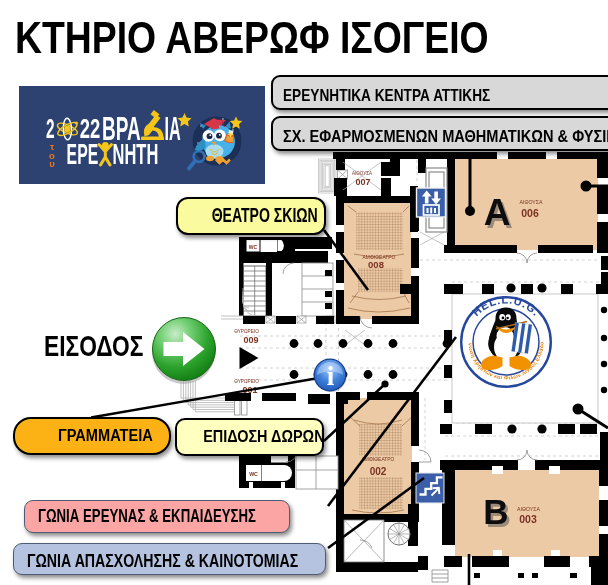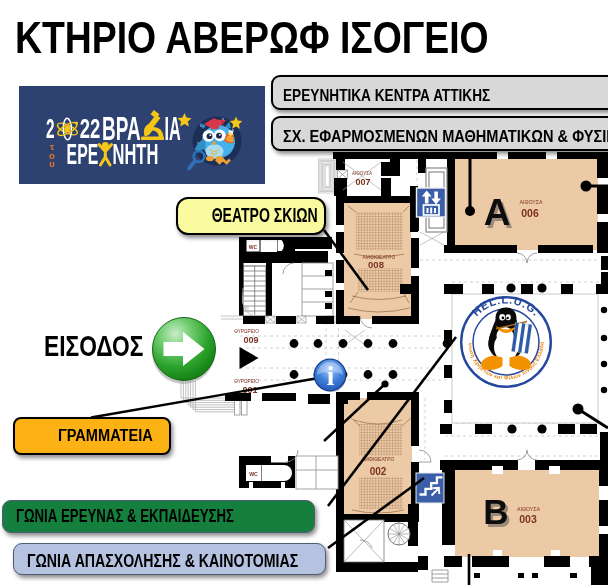--- a/index.html
+++ b/index.html
@@ -535,27 +535,32 @@
         <stop offset="65%" stop-color="#2da32d"></stop>
         <stop offset="100%" stop-color="#0f7a0f"></stop>
       </radialGradient>
     </defs>
     <circle cx="40" cy="40" r="31.5" fill="#9a9a9a" opacity="0.55" transform="translate(-2.5 1.5)"></circle>
     <circle cx="38" cy="38" r="31.5" fill="url(#grn)" stroke="#156515" stroke-width="1"></circle>
     <path d="M17.5 31 h19.5 v-10 l21.5 17 -21.5 17 v-10 h-19.5 z" fill="#fff"></path>
   </svg>
 
   <div class="lblbox" style="left:12.6px;top:416.8px;width:158px;height:38px;background:#fcb214;
-       border:2.5px solid #000;border-radius:8px;box-shadow:2px 3px 4px rgba(0,0,0,.45);
+       border:2.5px solid #000;border-radius:18px;box-shadow:2px 3px 4px rgba(0,0,0,.45);
        font-size:15.8px;justify-content:center;">
     <span style="transform:scaleX(.924);white-space:nowrap;">ΓΡΑΜΜΑΤΕΙΑ</span>
   </div>
 
-
-  <div class="lblbox" style="left:2px;top:500px;width:313px;height:33px;background:#15803d;
+  <div class="lblbox" style="left:175px;top:418px;width:149px;height:38px;background:#ffffc0;
+       border:2.5px solid #000;border-radius:10px;box-shadow:2px 3px 4px rgba(0,0,0,.45);
+       font-size:17.1px;justify-content:center;">
+    <span style="transform:scaleX(.845);white-space:nowrap;">ΕΠΙΔΟΣΗ ΔΩΡΩΝ</span>
+  </div>
+
+  <div class="lblbox" style="left:24px;top:500px;width:266px;height:33px;background:#fca5a5;
        border:1.8px solid #4e5d75;border-radius:9px;box-shadow:2px 3px 4px rgba(0,0,0,.45);
        font-size:17.8px;padding-left:13px;">
     <span style="transform:scaleX(.744);transform-origin:left center;white-space:nowrap;">ΓΩΝΙΑ ΕΡΕΥΝΑΣ &amp; ΕΚΠΑΙΔΕΥΣΗΣ</span>
   </div>
 
   <div class="lblbox" style="left:13px;top:543px;width:313px;height:32px;background:#b6c3e0;
        border:1.8px solid #4e5d75;border-radius:9px;box-shadow:2px 3px 4px rgba(0,0,0,.45);
        font-size:17.8px;padding-left:13px;">
     <span style="position:relative;top:2px;transform:scaleX(.796);transform-origin:left center;white-space:nowrap;">ΓΩΝΙΑ ΑΠΑΣΧΟΛΗΣΗΣ &amp; ΚΑΙΝΟΤΟΜΙΑΣ</span>
   </div>

